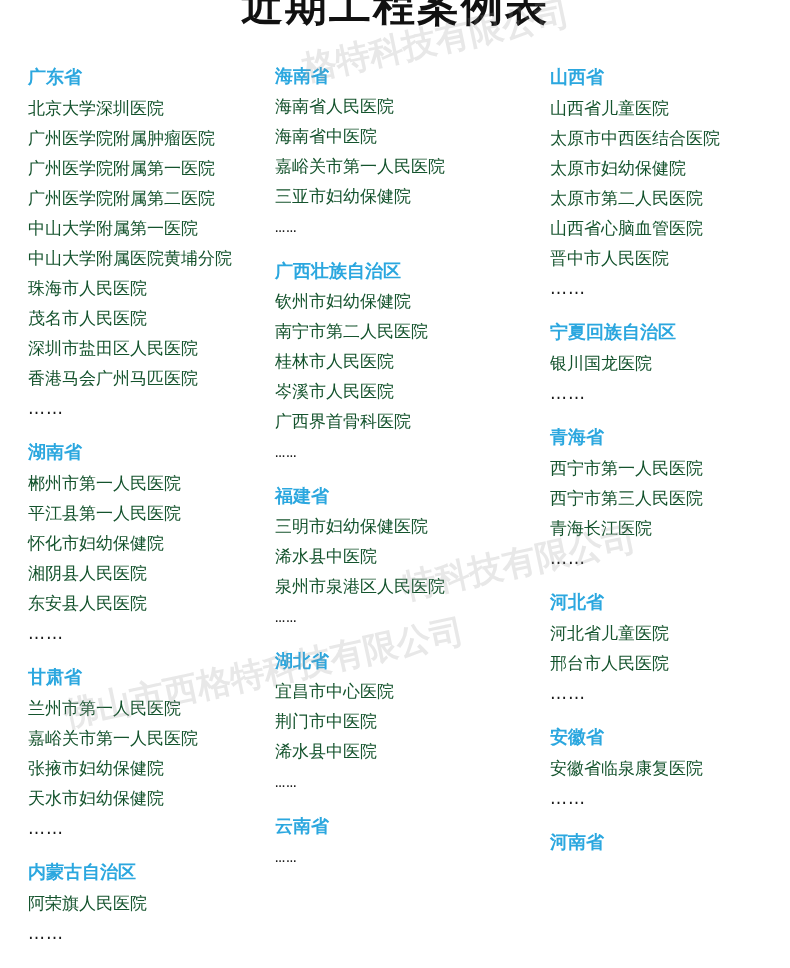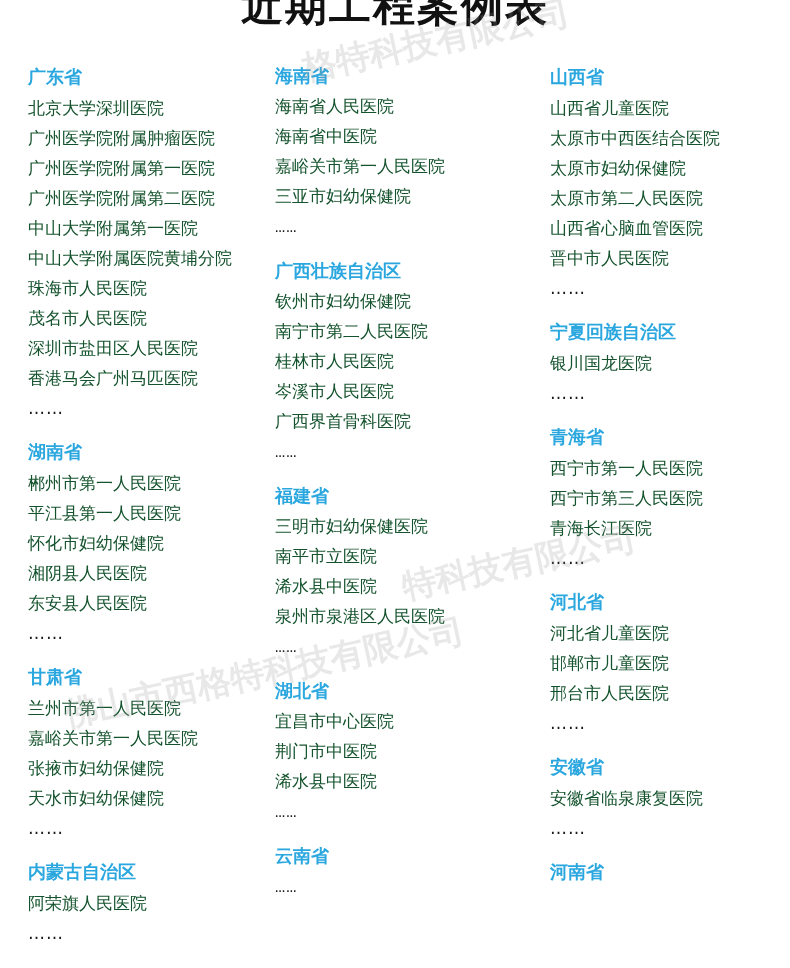--- a/index.html
+++ b/index.html
@@ -158,21 +158,20 @@
         <div class="item">钦州市妇幼保健院</div>
         <div class="item">南宁市第二人民医院</div>
         <div class="item">桂林市人民医院</div>
         <div class="item">岑溪市人民医院</div>
         <div class="item">广西界首骨科医院</div>
         <div class="ellipsis">……</div>
       </div>
       <div class="group">
         <div class="province">福建省</div>
         <div class="item">三明市妇幼保健医院</div>
-        <div class="item">南平市立医院</div>
         <div class="item">浠水县中医院</div>
         <div class="item">泉州市泉港区人民医院</div>
         <div class="ellipsis">……</div>
       </div>
       <div class="group">
         <div class="province">湖北省</div>
         <div class="item">宜昌市中心医院</div>
         <div class="item">荆门市中医院</div>
         <div class="item">浠水县中医院</div>
         <div class="ellipsis">……</div>
@@ -201,21 +200,20 @@
       <div class="group">
         <div class="province">青海省</div>
         <div class="item">西宁市第一人民医院</div>
         <div class="item">西宁市第三人民医院</div>
         <div class="item">青海长江医院</div>
         <div class="ellipsis">……</div>
       </div>
       <div class="group">
         <div class="province">河北省</div>
         <div class="item">河北省儿童医院</div>
-        <div class="item">邯郸市儿童医院</div>
         <div class="item">邢台市人民医院</div>
         <div class="ellipsis">……</div>
       </div>
       <div class="group">
         <div class="province">安徽省</div>
         <div class="item">安徽省临泉康复医院</div>
         <div class="ellipsis">……</div>
       </div>
       <div class="group">
         <div class="province">河南省</div>

